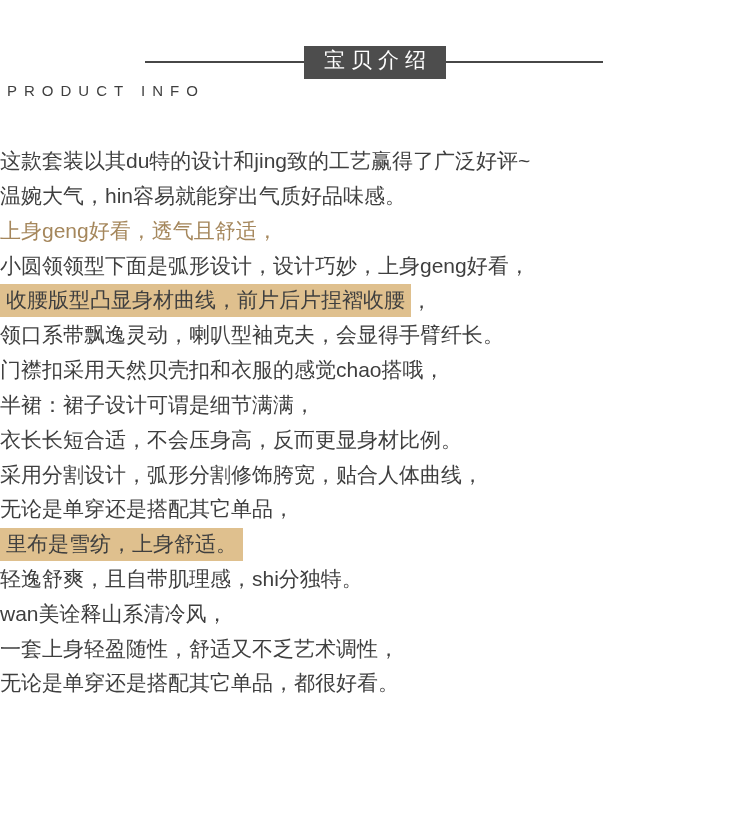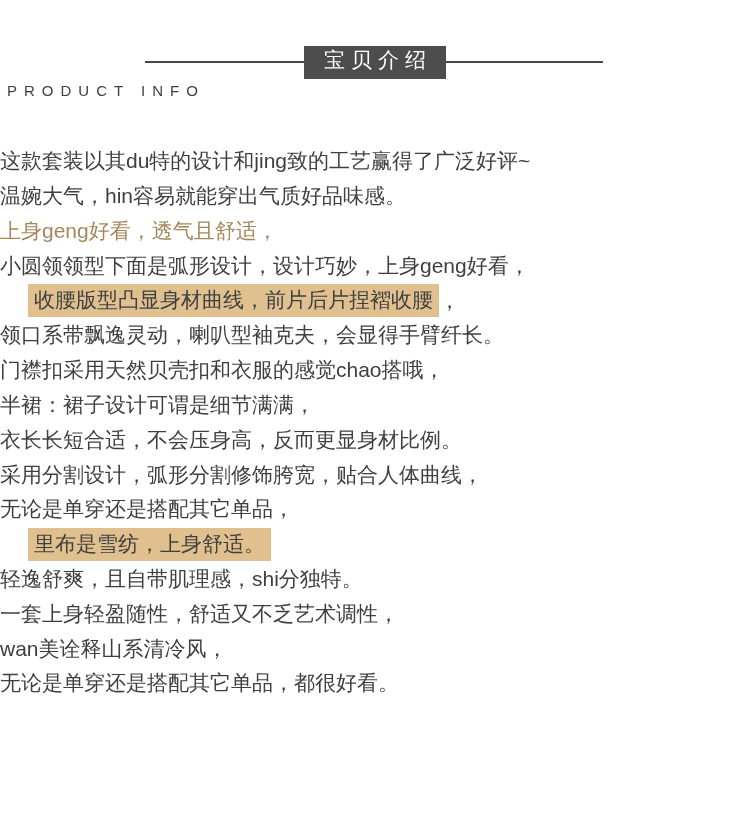--- a/index.html
+++ b/index.html
@@ -87,21 +87,20 @@
   .line .seg-normal {
     color: var(--text, #3f3f3f);
   }
   .line .seg-brown {
     color: var(--accent-brown, #a5875c);
   }
   .line .seg-highlight {
     background: var(--highlight-bg, #dfc08e);
     color: var(--text, #3f3f3f);
     padding: 2px 6px 3px 6px;
-    margin-left: 28px;
   }
 </style>
 </head>
 <body style="--text: #3f3f3f; --accent-brown: #a5875c; --highlight-bg: #dfc08e; --header-box-bg: #4d4d4d; --divider: #474747;">
 
 <div class="page">
 
   <div class="header">
     <div class="header-divider"></div>
     <div class="header-title-box">
@@ -145,23 +144,23 @@
       <div class="line">
         <span class="seg-normal">无论是单穿还是搭配其它单品，</span>
       </div>
       <div class="line">
         <span class="seg-highlight">里布是雪纺，上身舒适。</span>
       </div>
       <div class="line">
         <span class="seg-normal">轻逸舒爽，且自带肌理感，shi分独特。</span>
       </div>
       <div class="line">
-        <span class="seg-normal">一套上身轻盈随性，舒适又不乏艺术调性，</span>
+        <span class="seg-normal">wan美诠释山系清冷风，</span>
       </div>
       <div class="line">
-        <span class="seg-normal">wan美诠释山系清冷风，</span>
+        <span class="seg-normal">一套上身轻盈随性，舒适又不乏艺术调性，</span>
       </div>
       <div class="line">
         <span class="seg-normal">无论是单穿还是搭配其它单品，都很好看。</span>
       </div>
     </div>
 
 </div>
 
 </body></html>

